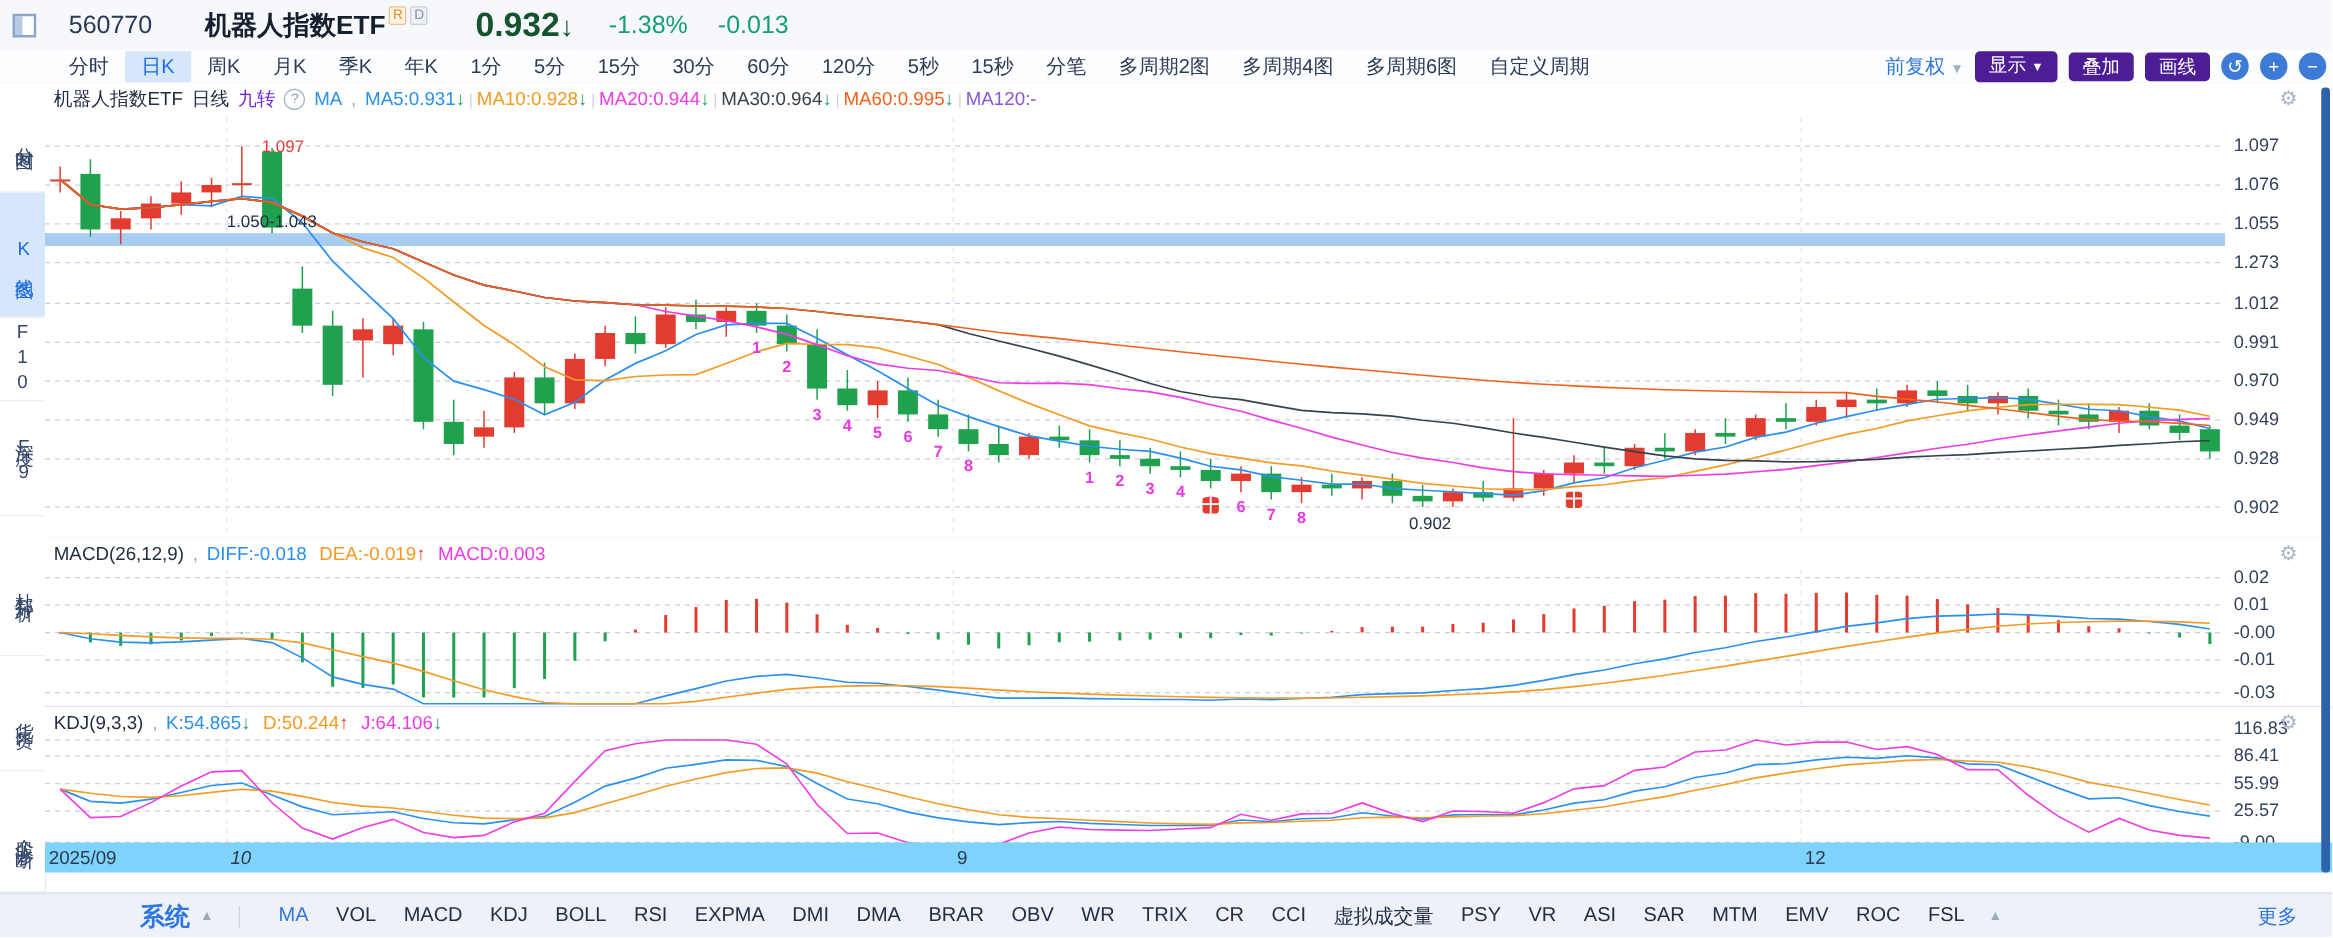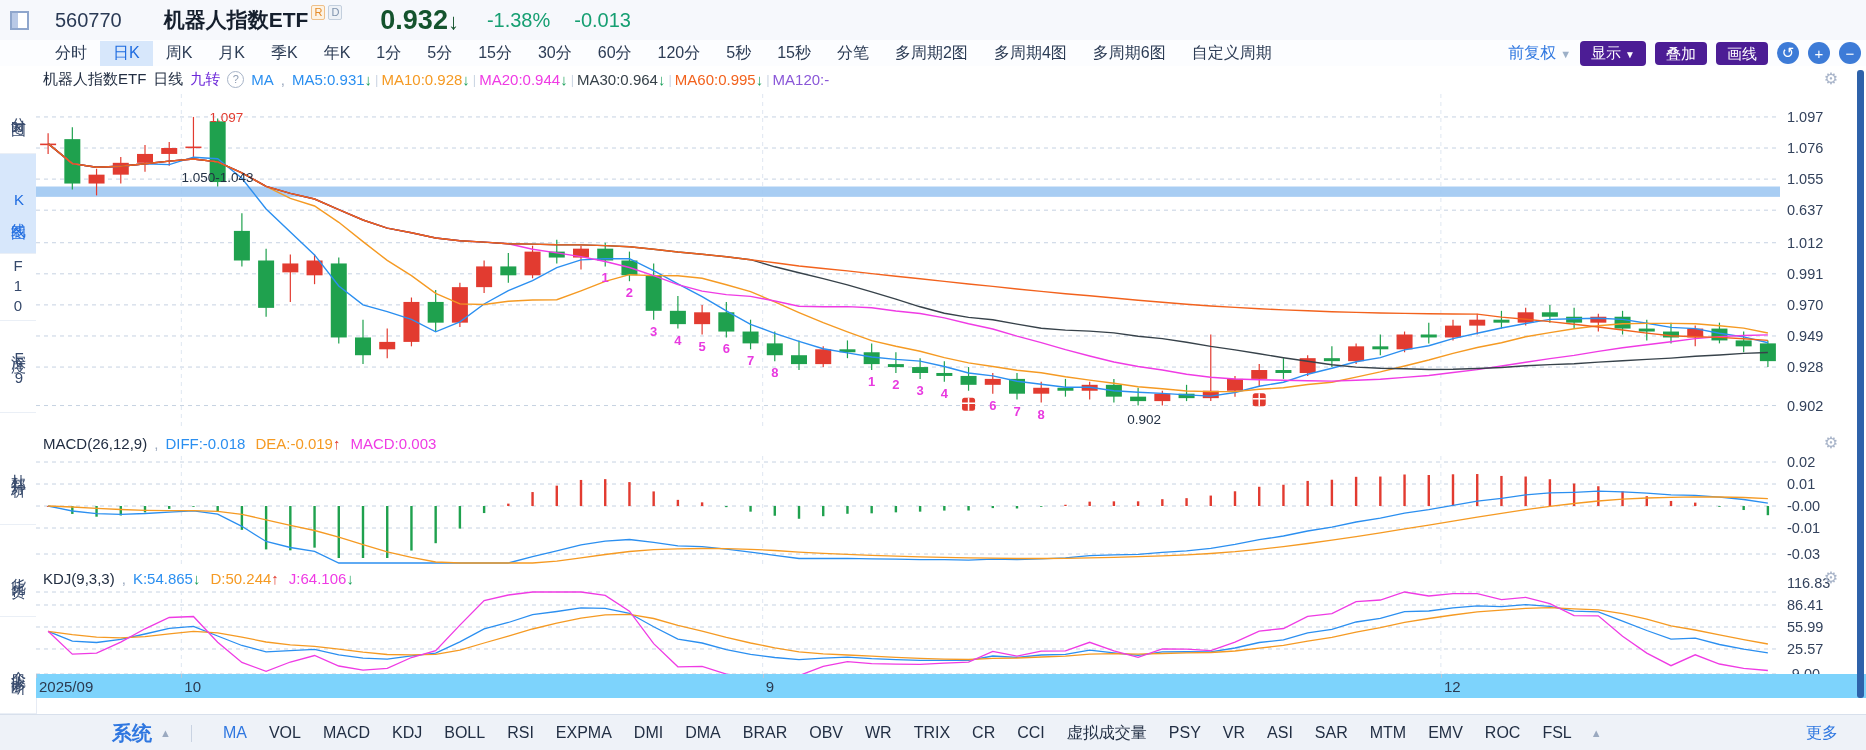--- a/index.html
+++ b/index.html
@@ -346,21 +346,21 @@
           <g>
             <rect x="1216.7222222222222" y="299.3" width="13" height="13" rx="2.5" fill="#e23b30"></rect>
             <line x1="1216.7222222222222" y1="304.8" x2="1229.7222222222222" y2="304.8" stroke="#fff" stroke-width="1.5"></line>
             <line x1="1223.2222222222222" y1="299.3" x2="1223.2222222222222" y2="312.3" stroke="#fff" stroke-width="1.5"></line>
           </g>
         </svg>
       <div class="axis-col" id="kline-axis" style="top:28px;height:336px;">
           <div class="axis-label" style="top: 14.94px;">1.097</div>
           <div class="axis-label" style="top: 46.02px;">1.076</div>
           <div class="axis-label" style="top: 77.1px;">1.055</div>
-          <div class="axis-label" style="top: 108.18px;">0.637</div>
+          <div class="axis-label" style="top: 108.18px;">1.273</div>
           <div class="axis-label" style="top: 140.74px;">1.012</div>
           <div class="axis-label" style="top: 171.82px;">0.991</div>
           <div class="axis-label" style="top: 202.9px;">0.970</div>
           <div class="axis-label" style="top: 233.98px;">0.949</div>
           <div class="axis-label" style="top: 265.06px;">0.928</div>
           <div class="axis-label" style="top: 303.54px;">0.902</div>
         </div>
     </section>
 
     <section class="panel" id="macd-panel">
@@ -497,21 +497,21 @@
           <div class="axis-label" style="top: 35.9873px;">55.99</div>
           <div class="axis-label" style="top: 57.981px;">25.57</div>
           <div class="axis-label" style="top: 82.9751px;">-9.00</div>
         </div>
     </section>
 
     <div class="timeline" id="timeline">
         <div class="tl-tick" style="left: 0px;"></div>
         <div class="tl-label" style="left: 3px;">2025/09</div>
         <div class="tl-tick" style="left: 145.333px;"></div>
-        <div class="tl-label" style="left: 148.333px;">10</div>
+        <div class="tl-label" style="left: 148.333px; font-style: italic;">10</div>
         <div class="tl-tick" style="left: 726.667px;"></div>
         <div class="tl-label" style="left: 729.667px;">9</div>
         <div class="tl-tick" style="left: 1404.89px;"></div>
         <div class="tl-label" style="left: 1407.89px;">12</div>
       </div>
   </div>
 
   <div class="bottombar">
     <span class="sys">系统</span>
     <span class="tri">▲</span>

